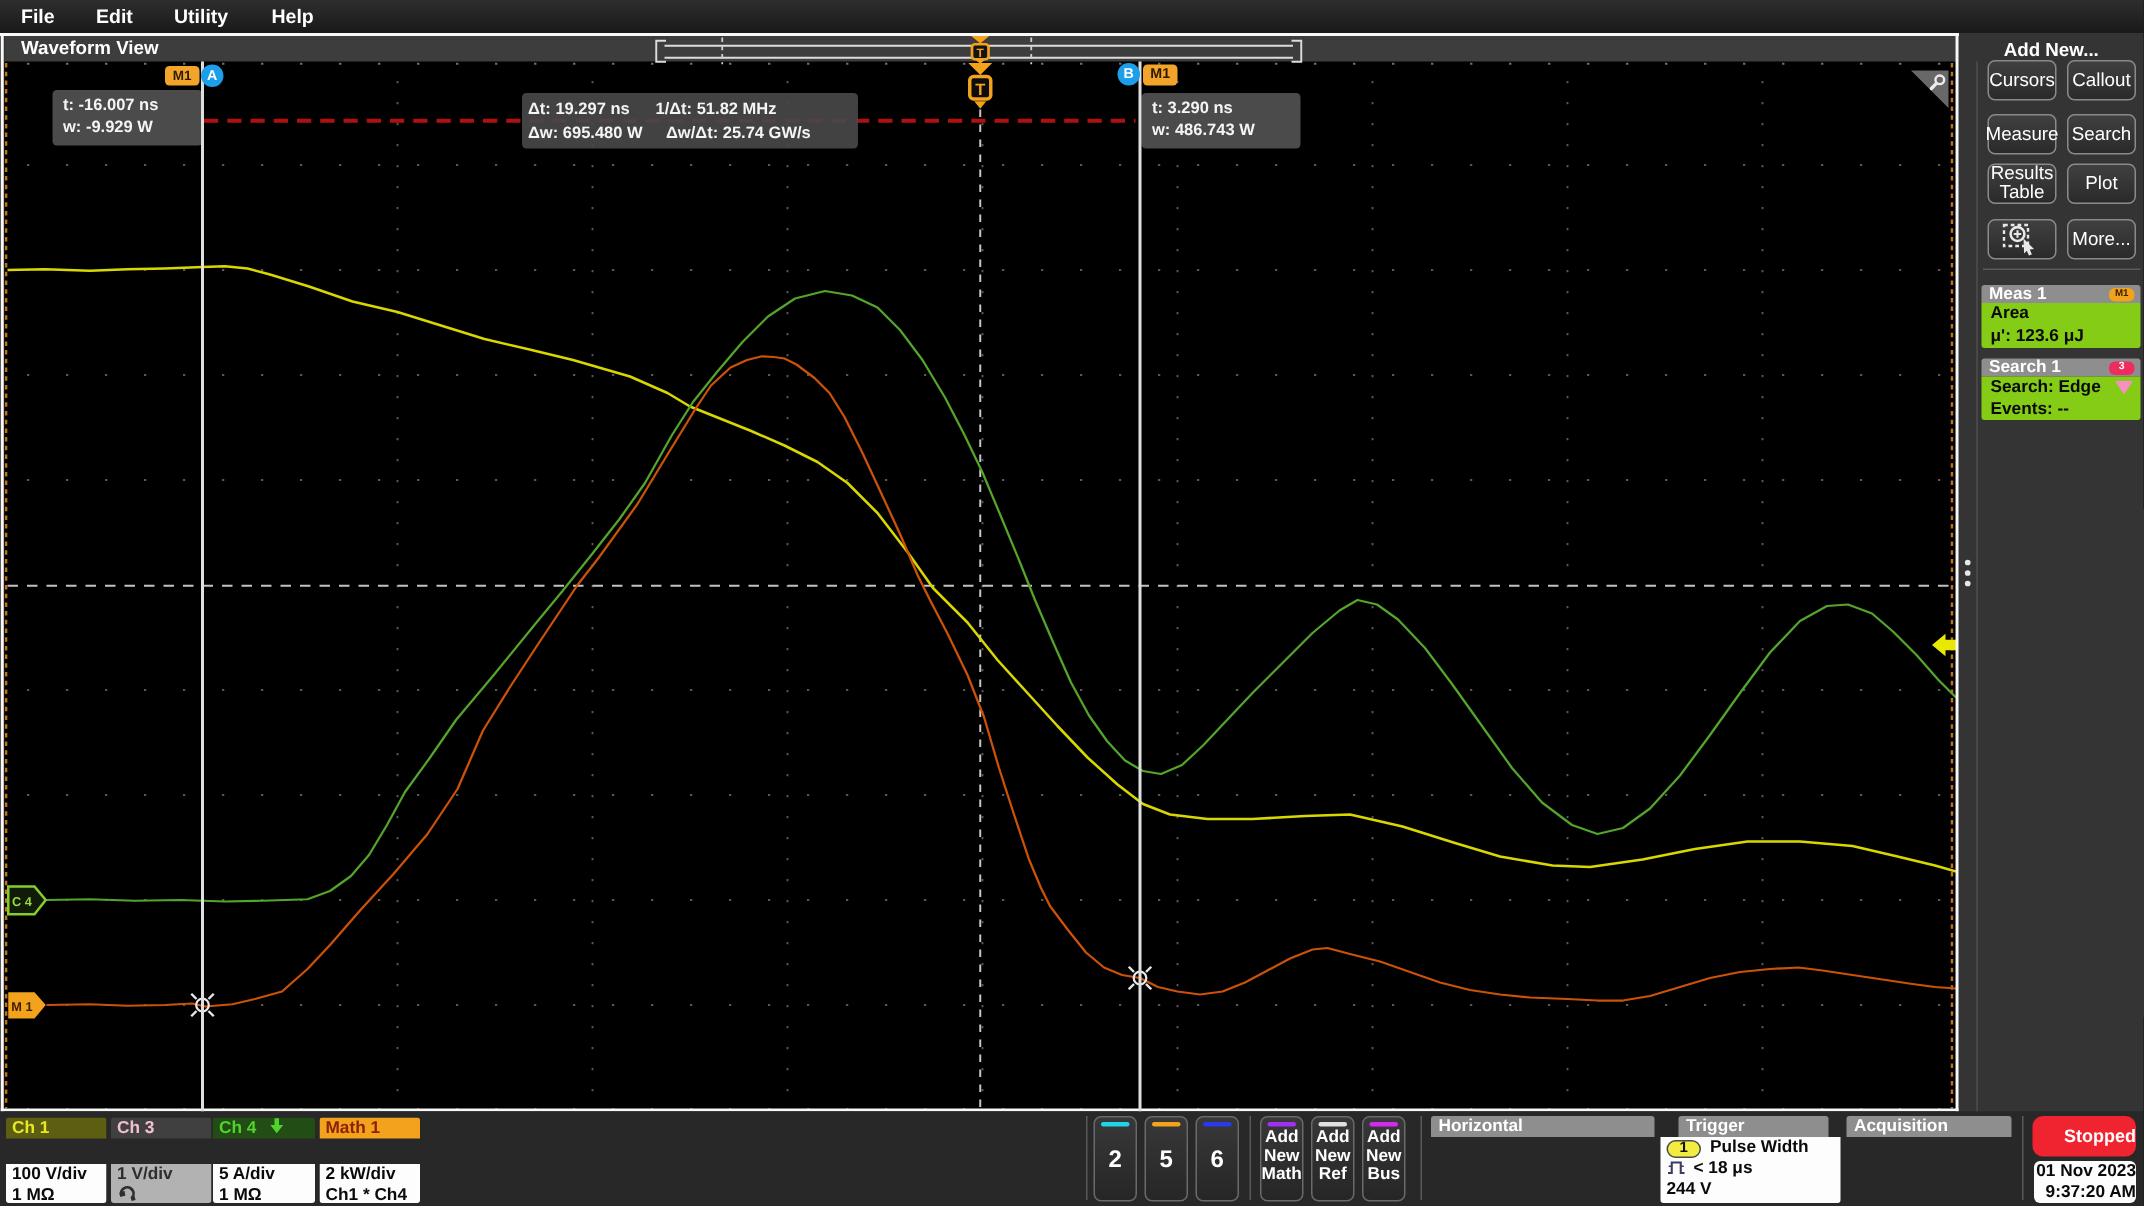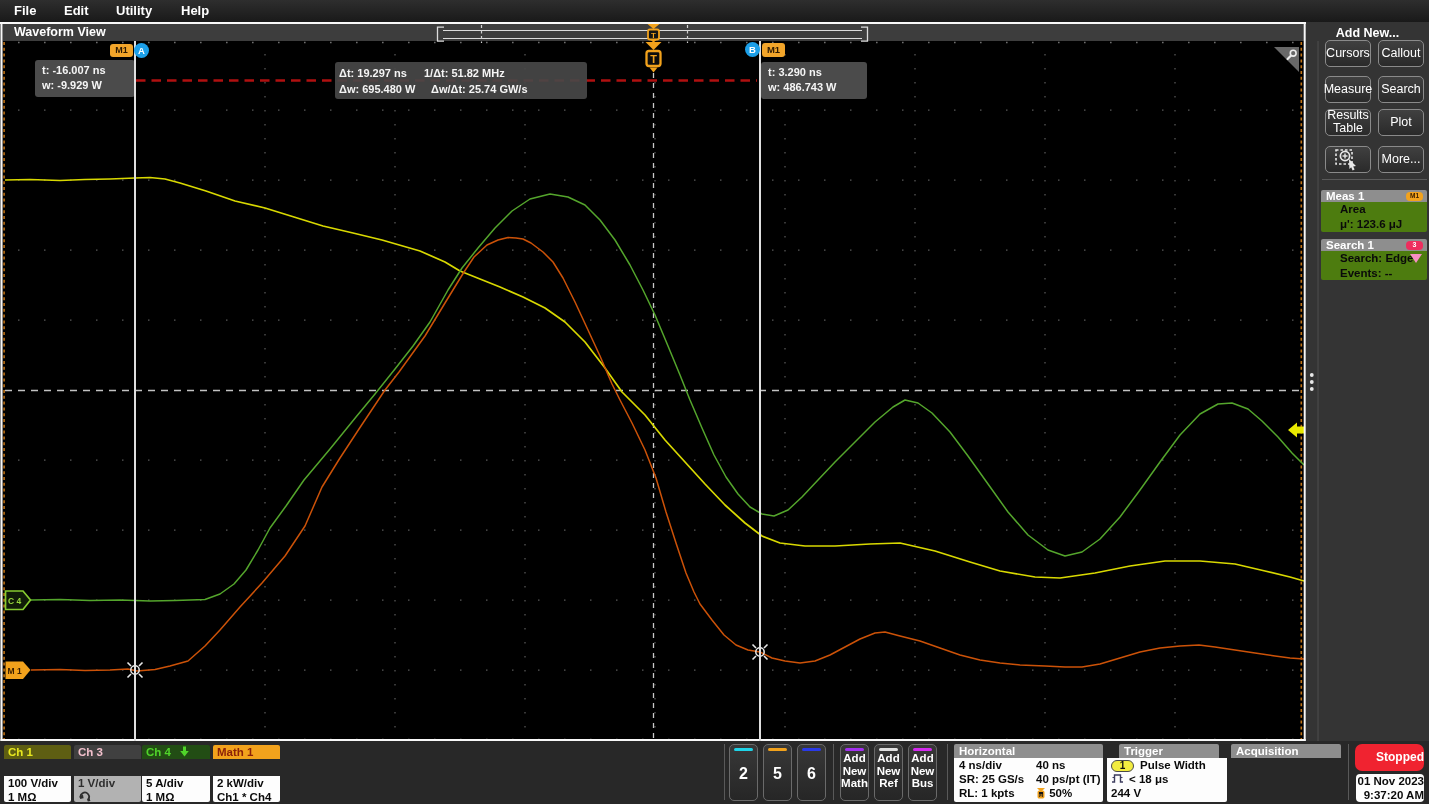--- a/index.html
+++ b/index.html
@@ -10,21 +10,21 @@
   #menubar span { position:absolute; top:3px; }
   #tabbar { left:2.5px; top:24px; width:1301px; height:17.5px; background:#3d3d3d; color:#fff; font-weight:bold; font-size:12.5px; }
   #rtop { left:1306px; top:22px; width:123px; height:19px; background:#343434; }
   #plot { left:2.5px; top:41px; width:1302px; height:700px; background:#000; }
   .robox { position:absolute; background:#4b4b4b; border-radius:3px; color:#f5f5f5; font-size:11px; font-weight:bold; line-height:15px; padding:3px 0 0 7px; }
   .cbadge { position:absolute; background:#f2a52a; border-radius:3px; color:#2e1a00; font-weight:bold; text-align:center; }
   .ccirc  { position:absolute; background:#1c9fe8; border-radius:50%; color:#fff; font-weight:bold; text-align:center; }
   #sidebar { left:1306px; top:25px; width:123px; height:716px; background:#343434; }
   .sbtn { position:absolute; background:linear-gradient(#404040,#2a2a2a); border:1px solid #8a8a8a; border-radius:5px; color:#fff; font-size:12.5px; display:flex; align-items:center; justify-content:center; text-align:center; line-height:13px; }
   .panel-h { position:absolute; background:#8e8e8e; color:#fff; font-weight:bold; font-size:11.5px; border-radius:2px 2px 0 0; padding-left:5px; }
-  .panel-b { position:absolute; background:#4d7c0f; color:#0a0a0a; font-weight:bold; font-size:11.5px; line-height:14.5px; padding-left:19px; border-radius:0 0 2px 2px; }
+  .panel-b { position:absolute; background:#84cc16; color:#0a0a0a; font-weight:bold; font-size:11.5px; line-height:14.5px; padding-left:6px; border-radius:0 0 2px 2px; }
   #botbar { left:0; top:741px; width:1429px; height:63px; background:#282828; }
   .chb { position:absolute; top:4px; width:66px; height:57px; border-radius:2px; overflow:hidden; }
   .chb .hd { height:14px; font-size:11.5px; font-weight:bold; padding:0 0 0 4px; line-height:14px; }
   .chb .bd { height:43px; font-size:11.5px; font-weight:bold; line-height:14.3px; padding-left:4px;margin-top:17px; }
   .nbtn { position:absolute; top:3px; width:29px; height:57px; background:linear-gradient(#383838,#262626); border:1px solid #6a6a6a; border-radius:5px; color:#fff; text-align:center; }
   .nbtn .cl { position:absolute; left:4px; right:4px; top:3px; height:3px; border-radius:2px; }
   .vsep { position:absolute; top:3px; width:1px; height:56px; background:#595959; }
   .ipanel-h { position:absolute; background:#8e8e8e; color:#fff; font-weight:bold; font-size:11.5px; padding-left:5px; height:14px; line-height:14px; border-radius:2px 2px 0 0; }
   .ipanel-b { position:absolute; background:#fdfdfd; color:#0a0a0a; font-weight:bold; font-size:11.5px; border-radius:0 0 2px 2px; }
   .bw { font-size:7.5px; vertical-align:2px; }
@@ -88,21 +88,21 @@
 <polygon points="1288,430 1297,422.5 1297,426.5 1304,426.5 1304,433.5 1297,433.5 1297,437.5" fill="#e8e800"></polygon>
 <polygon points="5.5,591 23,591 30.5,600 23,609.5 5.5,609.5" fill="#101c08" stroke="#86cc30" stroke-width="1.7"></polygon>
 <text x="8" y="604" font-size="8.5" font-weight="bold" fill="#97d83c" font-family="Liberation Sans,sans-serif">C 4</text>
 <polygon points="5.5,661.5 23,661.5 30.5,670 23,679 5.5,679" fill="#f2a21c"></polygon>
 <text x="7.5" y="673.8" font-size="8.5" font-weight="bold" fill="#3c2000" font-family="Liberation Sans,sans-serif">M 1</text>
 <line x1="1.5" y1="23" x2="1.5" y2="741" stroke="#f8f8f8" stroke-width="2"></line>
 <line x1="1304.7" y1="22.5" x2="1304.7" y2="741" stroke="#f8f8f8" stroke-width="2"></line>
 <line x1="0.5" y1="740" x2="1305.7" y2="740" stroke="#f8f8f8" stroke-width="2"></line>
 </svg>
 <div class="robox" style="left:35px;top:60px;width:100px;height:37px">t: -16.007 ns<br>w: -9.929 W</div>
-<div class="robox" style="left:335px;top:62px;width:252px;height:37px;background:rgba(72,72,72,0.92)">
+<div class="robox" style="left:348px;top:62px;width:224px;height:37px;background:rgba(72,72,72,0.92)">
   <span style="position:absolute;left:4px;top:4px">Δt: 19.297 ns</span>
   <span style="position:absolute;left:89px;top:4px">1/Δt: 51.82 MHz</span>
   <span style="position:absolute;left:4px;top:20px">Δw: 695.480 W</span>
   <span style="position:absolute;left:96px;top:20px">Δw/Δt: 25.74 GW/s</span>
 </div>
 <div class="robox" style="left:761px;top:62px;width:106px;height:37px">t: 3.290 ns<br>w: 486.743 W</div>
 
   <svg id="minimap" class="abs" style="left:425px;top:22px" width="460" height="21" viewBox="425 22 460 21">
 <line x1="443" y1="30.5" x2="862" y2="30.5" stroke="#dcdcdc" stroke-width="1.2"></line>
 <line x1="443" y1="38.5" x2="862" y2="38.5" stroke="#dcdcdc" stroke-width="1.2"></line>
@@ -184,32 +184,20 @@
 <div class="nbtn" style="left:874px">
       <div class="cl" style="background:#e0e0e0"></div>
       <div style="margin-top:7px;font-size:11.5px;font-weight:bold;line-height:12.5px">Add<br>New<br>Ref</div>
     </div>
 <div class="nbtn" style="left:908px">
       <div class="cl" style="background:#d42af0"></div>
       <div style="margin-top:7px;font-size:11.5px;font-weight:bold;line-height:12.5px">Add<br>New<br>Bus</div>
     </div>
 <div class="vsep" style="left:947px"></div>
 <div class="ipanel-h" style="left:954px;top:3px;width:149px">Horizontal</div>
-<div class="ipanel-b" style="left:954px;top:17px;width:149px;height:44px">
-      <span style="position:absolute;left:5px;top:1px">4 ns/div</span>
-      <span style="position:absolute;left:82px;top:1px">40 ns</span>
-      <span style="position:absolute;left:5px;top:15px">SR: 25 GS/s</span>
-      <span style="position:absolute;left:82px;top:15px">40 ps/pt (IT)</span>
-      <span style="position:absolute;left:5px;top:29px">RL: 1 kpts</span>
-      <span style="position:absolute;left:82px;top:29px"><svg width="10" height="11" viewBox="0 0 10 11" style="vertical-align:-2px">
-          <polygon points="1,0 9,0 5,4" fill="#f2a21c"></polygon>
-          <rect x="2.2" y="3.2" width="5.6" height="6.6" rx="1" fill="#141414" stroke="#f2a21c" stroke-width="1.4"></rect>
-          <text x="5" y="8.6" font-size="5.5" font-weight="bold" fill="#f2a21c" text-anchor="middle">u</text>
-        </svg> 50%</span>
-    </div>
 <div class="ipanel-h" style="left:1119px;top:3px;width:100px">Trigger</div>
 <div class="ipanel-b" style="left:1107px;top:17px;width:120px;height:44px">
       <span style="position:absolute;left:4px;top:2px;width:23px;height:12px;background:#f2ec40;border:1.5px solid #4a4a4a;border-radius:7px;color:#111;font-size:10px;line-height:10px;text-align:center">1</span>
       <span style="position:absolute;left:33px;top:1px">Pulse Width</span>
       <span style="position:absolute;left:4px;top:15px"><svg width="14" height="11" viewBox="0 0 14 11" style="vertical-align:-1px">
           <polyline points="1,9 3.5,9 3.5,2 9.5,2 9.5,9 12,9" fill="none" stroke="#3c3c5e" stroke-width="1.4"></polyline>
           <line x1="1.5" y1="4.5" x2="3.5" y2="4.5" stroke="#3c3c5e" stroke-width="1"></line>
           <line x1="9.5" y1="4.5" x2="11.5" y2="4.5" stroke="#3c3c5e" stroke-width="1"></line>
         </svg></span>
       <span style="position:absolute;left:22px;top:15px">&lt; 18 μs</span>

